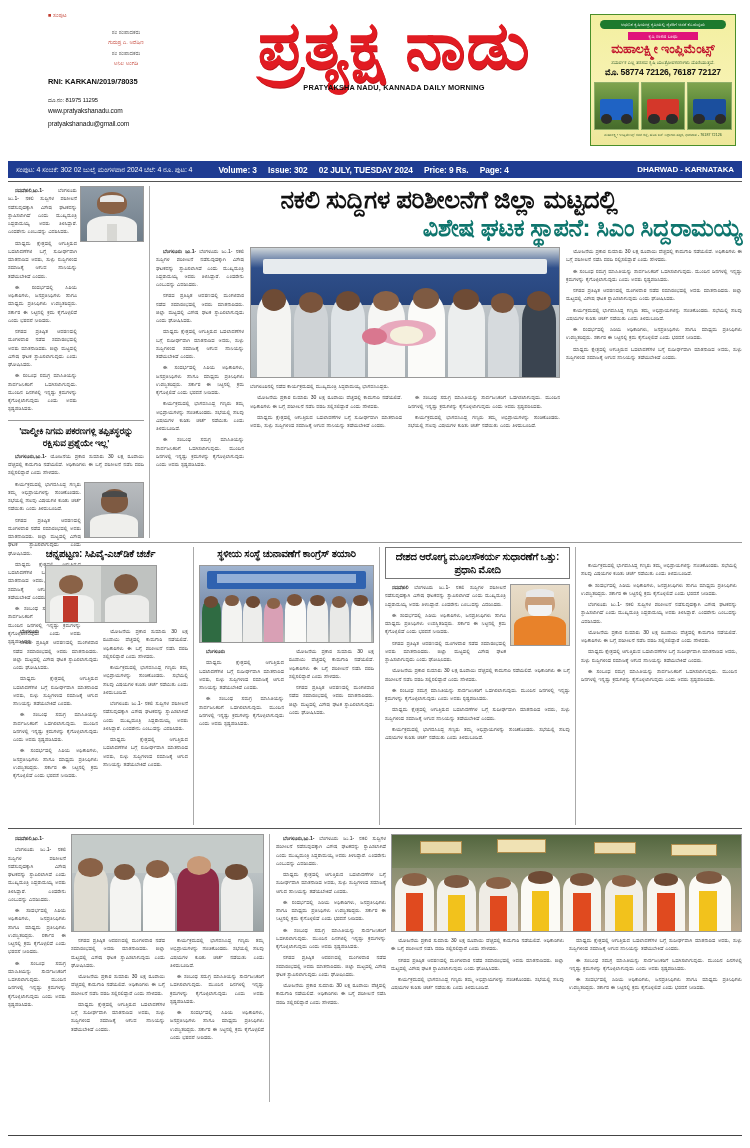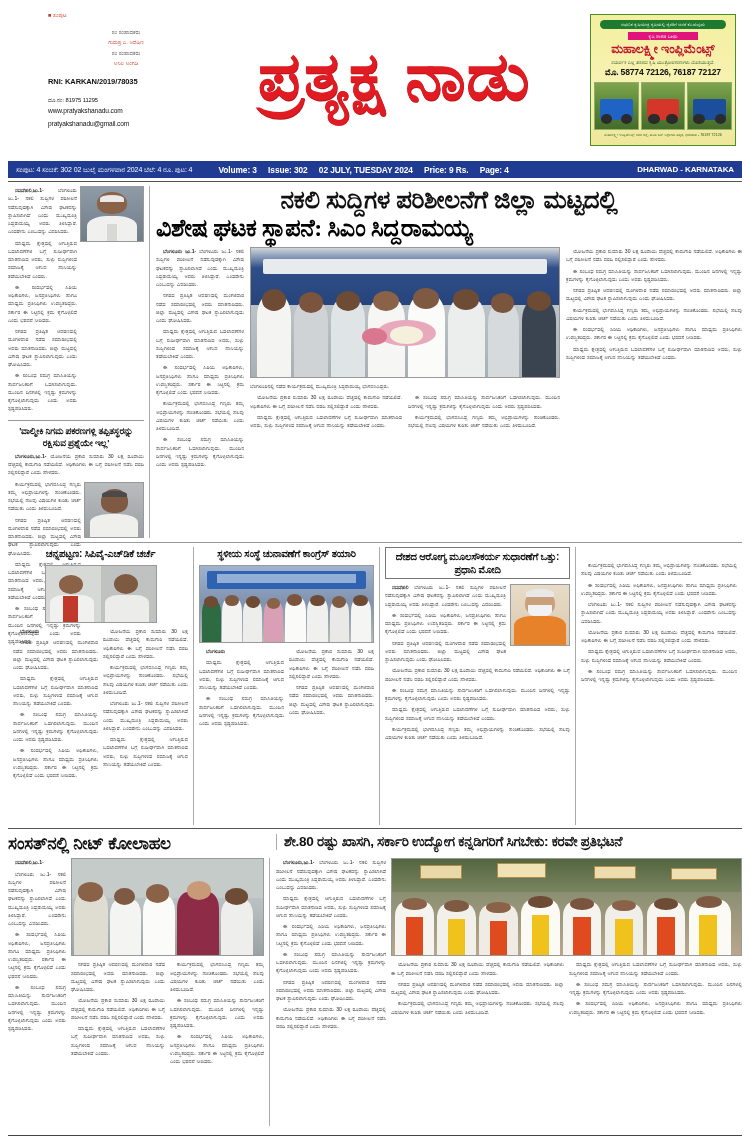--- a/index.html
+++ b/index.html
@@ -15,21 +15,21 @@
   .mh-left { width:150px; padding-top:6px; flex:0 0 150px;margin-left:40px; }
   .mh-bullet { font-size:5.5px; color:#c0392b; letter-spacing:.1px; margin-bottom:8px; }
   .mh-bullet .dot { color:#c0392b; }
   .mh-names { text-align:center; margin:0 0 8px 6px; }
   .mh-names div { font-size:5.5px; line-height:1.9; color:#444; }
   .mh-names .red { color:#c0392b; }
   .mh-rni { font-size:7.5px; font-weight:bold; color:#111; margin:6px 0 9px 0; letter-spacing:-.1px; }
   .mh-contact div { font-size:6.6px; line-height:1.85; color:#111; letter-spacing:-.1px; }
   .mh-contact .small { font-size:5.8px; }
 
-  .mh-center { flex:1; text-align:center; position:relative; padding-top:4px;margin-top:31px; }
+  .mh-center { flex:1; text-align:center; position:relative; padding-top:4px; }
   .logo {
     font-family:"Liberation Sans", sans-serif;
     font-size:66px; font-weight:bold; color:#e11b22;
     letter-spacing:1px; line-height:1.08; white-space:nowrap;
     text-shadow:0.5px 0.5px 0 #b8151b;
   }
   .logo-sub-kn { font-size:8px; color:#111; margin-top:2px; margin-right:22px; text-align:right; }
   .logo-sub-en { font-size:7.4px; font-weight:bold; color:#111; letter-spacing:.15px; margin-top:2px; }
 
   .mh-right { flex:0 0 152px; padding-top:8px; }
@@ -81,22 +81,22 @@
              text-align:center; letter-spacing:-.2px; margin-bottom:3px; }
   .hl-left.quote { font-size:9px; }
 
   .photo { background:#cfd4d8; position:relative; overflow:hidden; border:.5px solid #999; }
   .ph-kharge { width:64px; height:56px; float:right; margin:0 0 2px 3px; }
   .ph-small2 { width:60px; height:56px; float:right; margin:2px 0 2px 3px; }
 
   .col-main { flex:1; }
   .hl-main-1 { font-size:24.5px; font-weight:bold; color:#111; line-height:1.18;
                letter-spacing:-.4px; text-align:center; }
-  .hl-main-2 { font-size:24px; font-weight:bold; color:#000000; line-height:1.18;
-               letter-spacing:-.4px; text-align:left; margin-top:-1px;font-family:Liberation Serif, serif; }
+  .hl-main-2 { font-size:24px; font-weight:bold; color:#0f766e; line-height:1.18;
+               letter-spacing:-.4px; text-align:right; margin-top:-1px; }
   .main-body { display:flex; gap:6px; margin-top:5px; height:272px; }
   .mb-col { flex:1; }
   .mb-col.narrow { flex:0 0 88px; }
   .ph-main { width:100%; height:131px; margin-bottom:4px; }
 
   
   .row2 { display:flex; gap:0; height:278px; margin-top:4px; }
   .box { padding:0 5px; border-right:.7px solid #aaa; }
   .box:last-child { border-right:none; }
   .b1 { flex:0 0 186px; }
@@ -152,20 +152,21 @@
       <div class="mh-rni">RNI: KARKAN/2019/78035</div>
       <div class="mh-contact">
         <div class="small">ದೂ.ನಂ: 81975 11295</div>
         <div>www.pratyakshanadu.com</div>
         <div>pratyakshanadu@gmail.com</div>
       </div>
     </div>
 
     <div class="mh-center">
       <div class="logo">ಪ್ರತ್ಯಕ್ಷ ನಾಡು</div>
+      <div class="logo-sub-en">PRATYAKSHA NADU, KANNADA DAILY MORNING</div>
     </div>
 
     <div class="mh-right">
       <div class="ad-box">
         <div class="ad-ribbon">ಆಧುನಿಕ ಕೃಷಿಯಂತ್ರ ಕೃಷಿಯಲ್ಲಿ ರೈತರಿಗೆ ಆಸರೆ ಕೊಡುವುದು</div>
         <div class="ad-ribbon2">ಕೃಷಿ ರಂಗದ ಬಂಧು</div>
         <div class="ad-title">ಮಹಾಲಕ್ಷ್ಮೀ ಇಂಪ್ಲಿಮೆಂಟ್ಸ್</div>
         <div class="ad-line">ಸಮರ್ಪಕ ಎಲ್ಲ ತರಹದ ಕೃಷಿ ಯಂತ್ರೋಪಕರಣಗಳು ದೊರೆಯುತ್ತವೆ.</div>
         <div class="ad-phone">ಮೊ. 58774 72126, 76187 72127</div>
         <div class="ad-imgs">
@@ -416,24 +417,20 @@
         <p>ಯೋಜನೆಯ ಪ್ರಕಾರ ಸುಮಾರು 30 ಲಕ್ಷ ರೂಪಾಯಿ ವೆಚ್ಚದಲ್ಲಿ ಕಾಮಗಾರಿ ನಡೆಯಲಿದೆ. ಅಧಿಕಾರಿಗಳು ಈ ಬಗ್ಗೆ ಪರಿಶೀಲನೆ ನಡೆಸಿ ವರದಿ ಸಲ್ಲಿಸಲಿದ್ದಾರೆ ಎಂದು ಹೇಳಿದರು.</p>
         <p>ಮಾಧ್ಯಮ ಕ್ಷೇತ್ರದಲ್ಲಿ ಆಗುತ್ತಿರುವ ಬದಲಾವಣೆಗಳ ಬಗ್ಗೆ ಸುದೀರ್ಘವಾಗಿ ಮಾತನಾಡಿದ ಅವರು, ಸುಳ್ಳು ಸುದ್ದಿಗಳಿಂದ ಸಮಾಜಕ್ಕೆ ಆಗುವ ಹಾನಿಯನ್ನು ತಡೆಯಬೇಕಿದೆ ಎಂದರು.</p>
         <p>ಈ ಸಂಬಂಧ ಸಮಗ್ರ ಮಾಹಿತಿಯನ್ನು ಸಾರ್ವಜನಿಕರಿಗೆ ಒದಗಿಸಲಾಗುವುದು. ಮುಂದಿನ ದಿನಗಳಲ್ಲಿ ಇನ್ನಷ್ಟು ಕ್ರಮಗಳನ್ನು ಕೈಗೊಳ್ಳಲಾಗುವುದು ಎಂದು ಅವರು ಸ್ಪಷ್ಟಪಡಿಸಿದರು.</p>
       </div>
     </div>
   </div>
 
   <div class="rule"></div>
 
   <div class="row3">
-    <div class="r3-heads">
-      <div class="hl-r3a">ಸಂಸತ್‌ನಲ್ಲಿ ನೀಟ್ ಕೋಲಾಹಲ</div>
-      <div class="hl-r3b">ಶೇ.80 ರಷ್ಟು ಖಾಸಗಿ, ಸರ್ಕಾರಿ ಉದ್ಯೋಗ ಕನ್ನಡಿಗರಿಗೆ ಸಿಗಬೇಕು: ಕರವೇ ಪ್ರತಿಭಟನೆ</div>
-    </div>
 
     <div class="r3-body">
 
       <div class="r3-left">
         <div class="body-col" style="flex:0 0 58px;">
           <p><b>ನವದೆಹಲಿ,ಜು.1-</b></p>
           <p>ಬೆಂಗಳೂರು ಜು.1- ನಕಲಿ ಸುದ್ದಿಗಳ ಪರಿಶೀಲನೆ ನಡೆಸುವುದಕ್ಕಾಗಿ ವಿಶೇಷ ಘಟಕವನ್ನು ಸ್ಥಾಪಿಸಲಾಗಿದೆ ಎಂದು ಮುಖ್ಯಮಂತ್ರಿ ಸಿದ್ದರಾಮಯ್ಯ ಅವರು ತಿಳಿಸಿದ್ದಾರೆ. ಎಂದರೇನು ಎಂಬುದನ್ನು ವಿವರಿಸಿದರು.</p>
           <p>ಈ ಸಂದರ್ಭದಲ್ಲಿ ಹಿರಿಯ ಅಧಿಕಾರಿಗಳು, ಜನಪ್ರತಿನಿಧಿಗಳು ಹಾಗೂ ಮಾಧ್ಯಮ ಪ್ರತಿನಿಧಿಗಳು ಉಪಸ್ಥಿತರಿದ್ದರು. ಸರ್ಕಾರ ಈ ನಿಟ್ಟಿನಲ್ಲಿ ಕ್ರಮ ಕೈಗೊಳ್ಳಲಿದೆ ಎಂದು ಭರವಸೆ ನೀಡಿದರು.</p>
           <p>ಈ ಸಂಬಂಧ ಸಮಗ್ರ ಮಾಹಿತಿಯನ್ನು ಸಾರ್ವಜನಿಕರಿಗೆ ಒದಗಿಸಲಾಗುವುದು. ಮುಂದಿನ ದಿನಗಳಲ್ಲಿ ಇನ್ನಷ್ಟು ಕ್ರಮಗಳನ್ನು ಕೈಗೊಳ್ಳಲಾಗುವುದು ಎಂದು ಅವರು ಸ್ಪಷ್ಟಪಡಿಸಿದರು.</p>
         </div>

